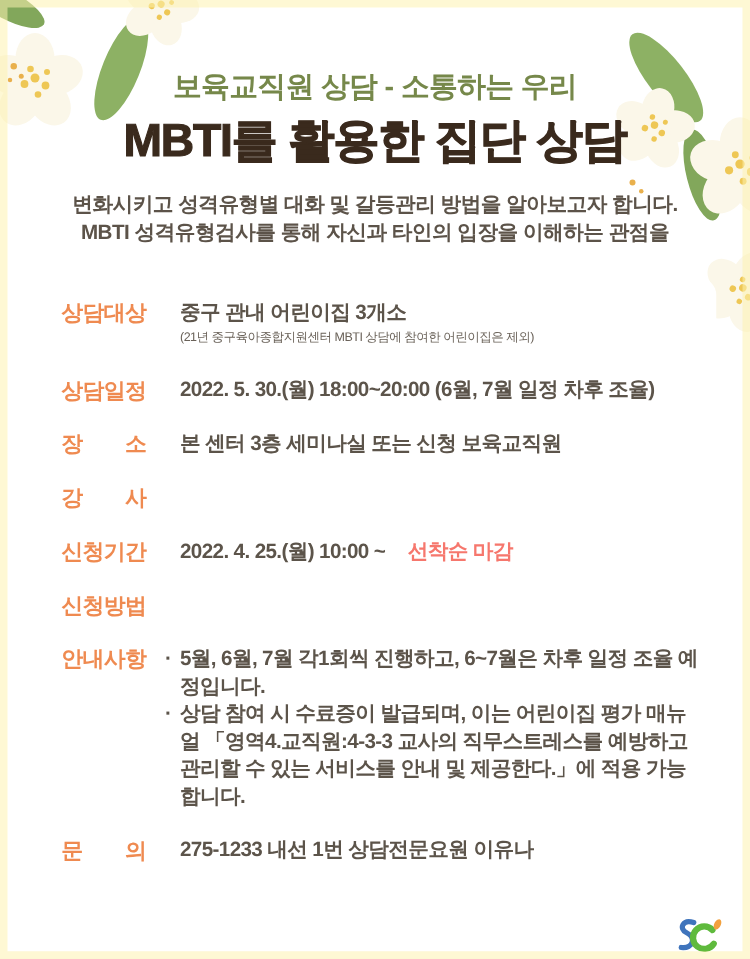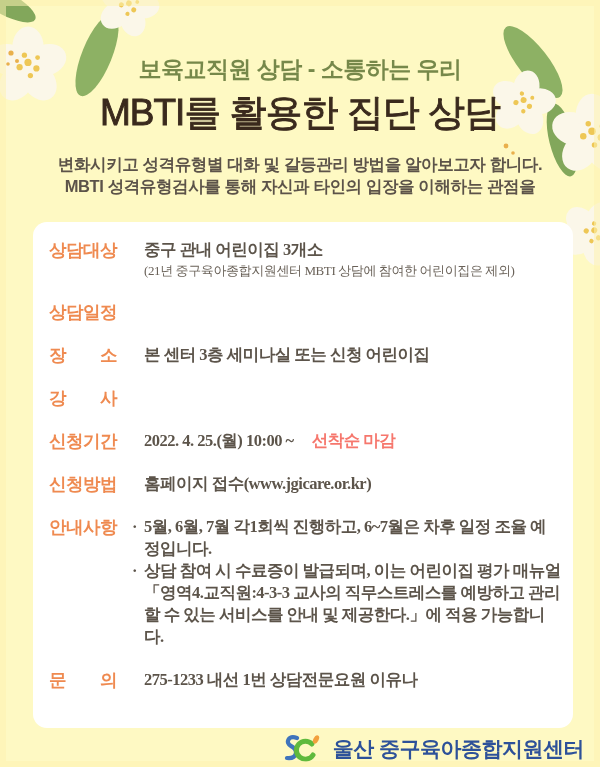--- a/index.html
+++ b/index.html
@@ -3,21 +3,21 @@
 <meta charset="utf-8">
 <style>
   * { margin: 0; padding: 0; box-sizing: border-box; }
   html, body { width: 600px; height: 767px; }
   body {
     font-family: "Liberation Sans", "DejaVu Sans", sans-serif;
     background: #F9E58E;
     position: relative;
     overflow: hidden;
   }
-  .poster { position: absolute; inset: 0; background: #fef9c3; }
+  .poster { position: absolute; inset: 0; background: #ffffff; }
 
   
   .edge-frame {
     position: absolute; inset: 0; z-index: 6;
     border: 6px solid rgba(253, 243, 177, 0.55);
     pointer-events: none;
   }
 
   
   .deco { position: absolute; inset: 0; z-index: 0; }
@@ -26,21 +26,21 @@
   .header {
     position: absolute; top: 54px; left: 0; right: 0;
     text-align: center; z-index: 1;
   }
   .subtitle {
     font-size: 23px; font-weight: 700; letter-spacing: -0.5px;
     color: #76884A;
   }
   .title {
     margin-top: 3px;
-    font-size: 37px; font-weight: 400; letter-spacing: -1px;
+    font-size: 37px; font-weight: 700; letter-spacing: -1px;
     color: #3A2A1D;
     -webkit-text-stroke: 0.9px #3A2A1D;
   }
   .description {
     margin-top: 15px;
     font-size: 16.5px; line-height: 22px; font-weight: 600;
     letter-spacing: -0.4px;
     color: #5C5349;
   }
 
@@ -61,24 +61,23 @@
     font-size: 17.5px; line-height: 22px; font-weight: 800;
     letter-spacing: -0.5px;
     color: #EF8A50;
     text-align: justify; text-align-last: justify;
   }
   .row-value {
     flex: 1; min-width: 0;
     font-size: 16.5px; line-height: 22px; font-weight: 600;
     letter-spacing: -0.5px;
     color: #5C544A;
-    font-family: Liberation Serif, serif;
   }
   .row-note {
-    font-size: 13px; line-height: 19px; font-weight: 500;
+    font-size: 10px; line-height: 19px; font-weight: 500;
     letter-spacing: -0.4px;
     color: #6A6259;
   }
   .highlight { color: #F6776D; margin-left: 18px; }
   .bullet { position: relative; padding-left: 0; }
   .bullet .bm { position: absolute; left: -12px; top: 0; color: #5C544A; }
 
   
   .footer {
     position: absolute; right: 16px; top: 734px;
@@ -154,42 +153,42 @@
     <div class="info-row">
       <span class="row-label">상담대상</span>
       <span class="row-value">
         <div>중구 관내 어린이집  3개소</div>
         <div class="row-note">(21년 중구육아종합지원센터 MBTI 상담에 참여한 어린이집은 제외)</div>
       </span>
     </div>
 
     <div class="info-row">
       <span class="row-label">상담일정</span>
+      <span class="row-value">2022. 5. 30.(월) 18:00~20:00 (6월, 7월 일정 차후 조율)</span>
     </div>
 
     <div class="info-row">
       <span class="row-label">장 소</span>
-      <span class="row-value">본 센터 3층 세미나실 또는 신청 어린이집</span>
+      <span class="row-value">본 센터 3층 세미나실 또는 신청 보육교직원</span>
     </div>
 
     <div class="info-row">
       <span class="row-label">강 사</span>
     </div>
 
     <div class="info-row">
       <span class="row-label">신청기간</span>
       <span class="row-value">
         <span>2022. 4. 25.(월) 10:00 ~</span><span class="highlight">선착순 마감</span>
       </span>
     </div>
 
     <div class="info-row">
       <span class="row-label">신청방법</span>
       <span class="row-value">
-        <div>홈페이지 접수(www.jgicare.or.kr)</div>
       </span>
     </div>
 
     <div class="info-row">
       <span class="row-label">안내사항</span>
       <span class="row-value">
         <div class="bullet">
           <span class="bm">·</span>
           <span>5월, 6월, 7월 각1회씩 진행하고, 6~7월은 차후 일정 조율 예정입니다.</span>
         </div>
@@ -206,17 +205,16 @@
     </div>
 
   </div>
 
   <div class="footer">
     <svg class="logo-mark" viewBox="0 0 44 30" aria-hidden="true">
       <path d="M15,4 C6,1 3,9 9,12 C17,16 15,25 5,24" fill="none" stroke="#3F74BC" stroke-width="4.2" stroke-linecap="round"></path>
       <path d="M30,10 A9,9 0 1 0 31,21" fill="none" stroke="#5FBA3D" stroke-width="5" stroke-linecap="round"></path>
       <ellipse cx="34" cy="5.5" rx="2.6" ry="4.4" transform="rotate(28 34 5.5)" fill="#F2A03D"></ellipse>
     </svg>
-    <span class="org-name">울산 중구육아종합지원센터</span>
   </div>
 
   <div class="edge-frame"></div>
 </div>
 
 </body></html>

